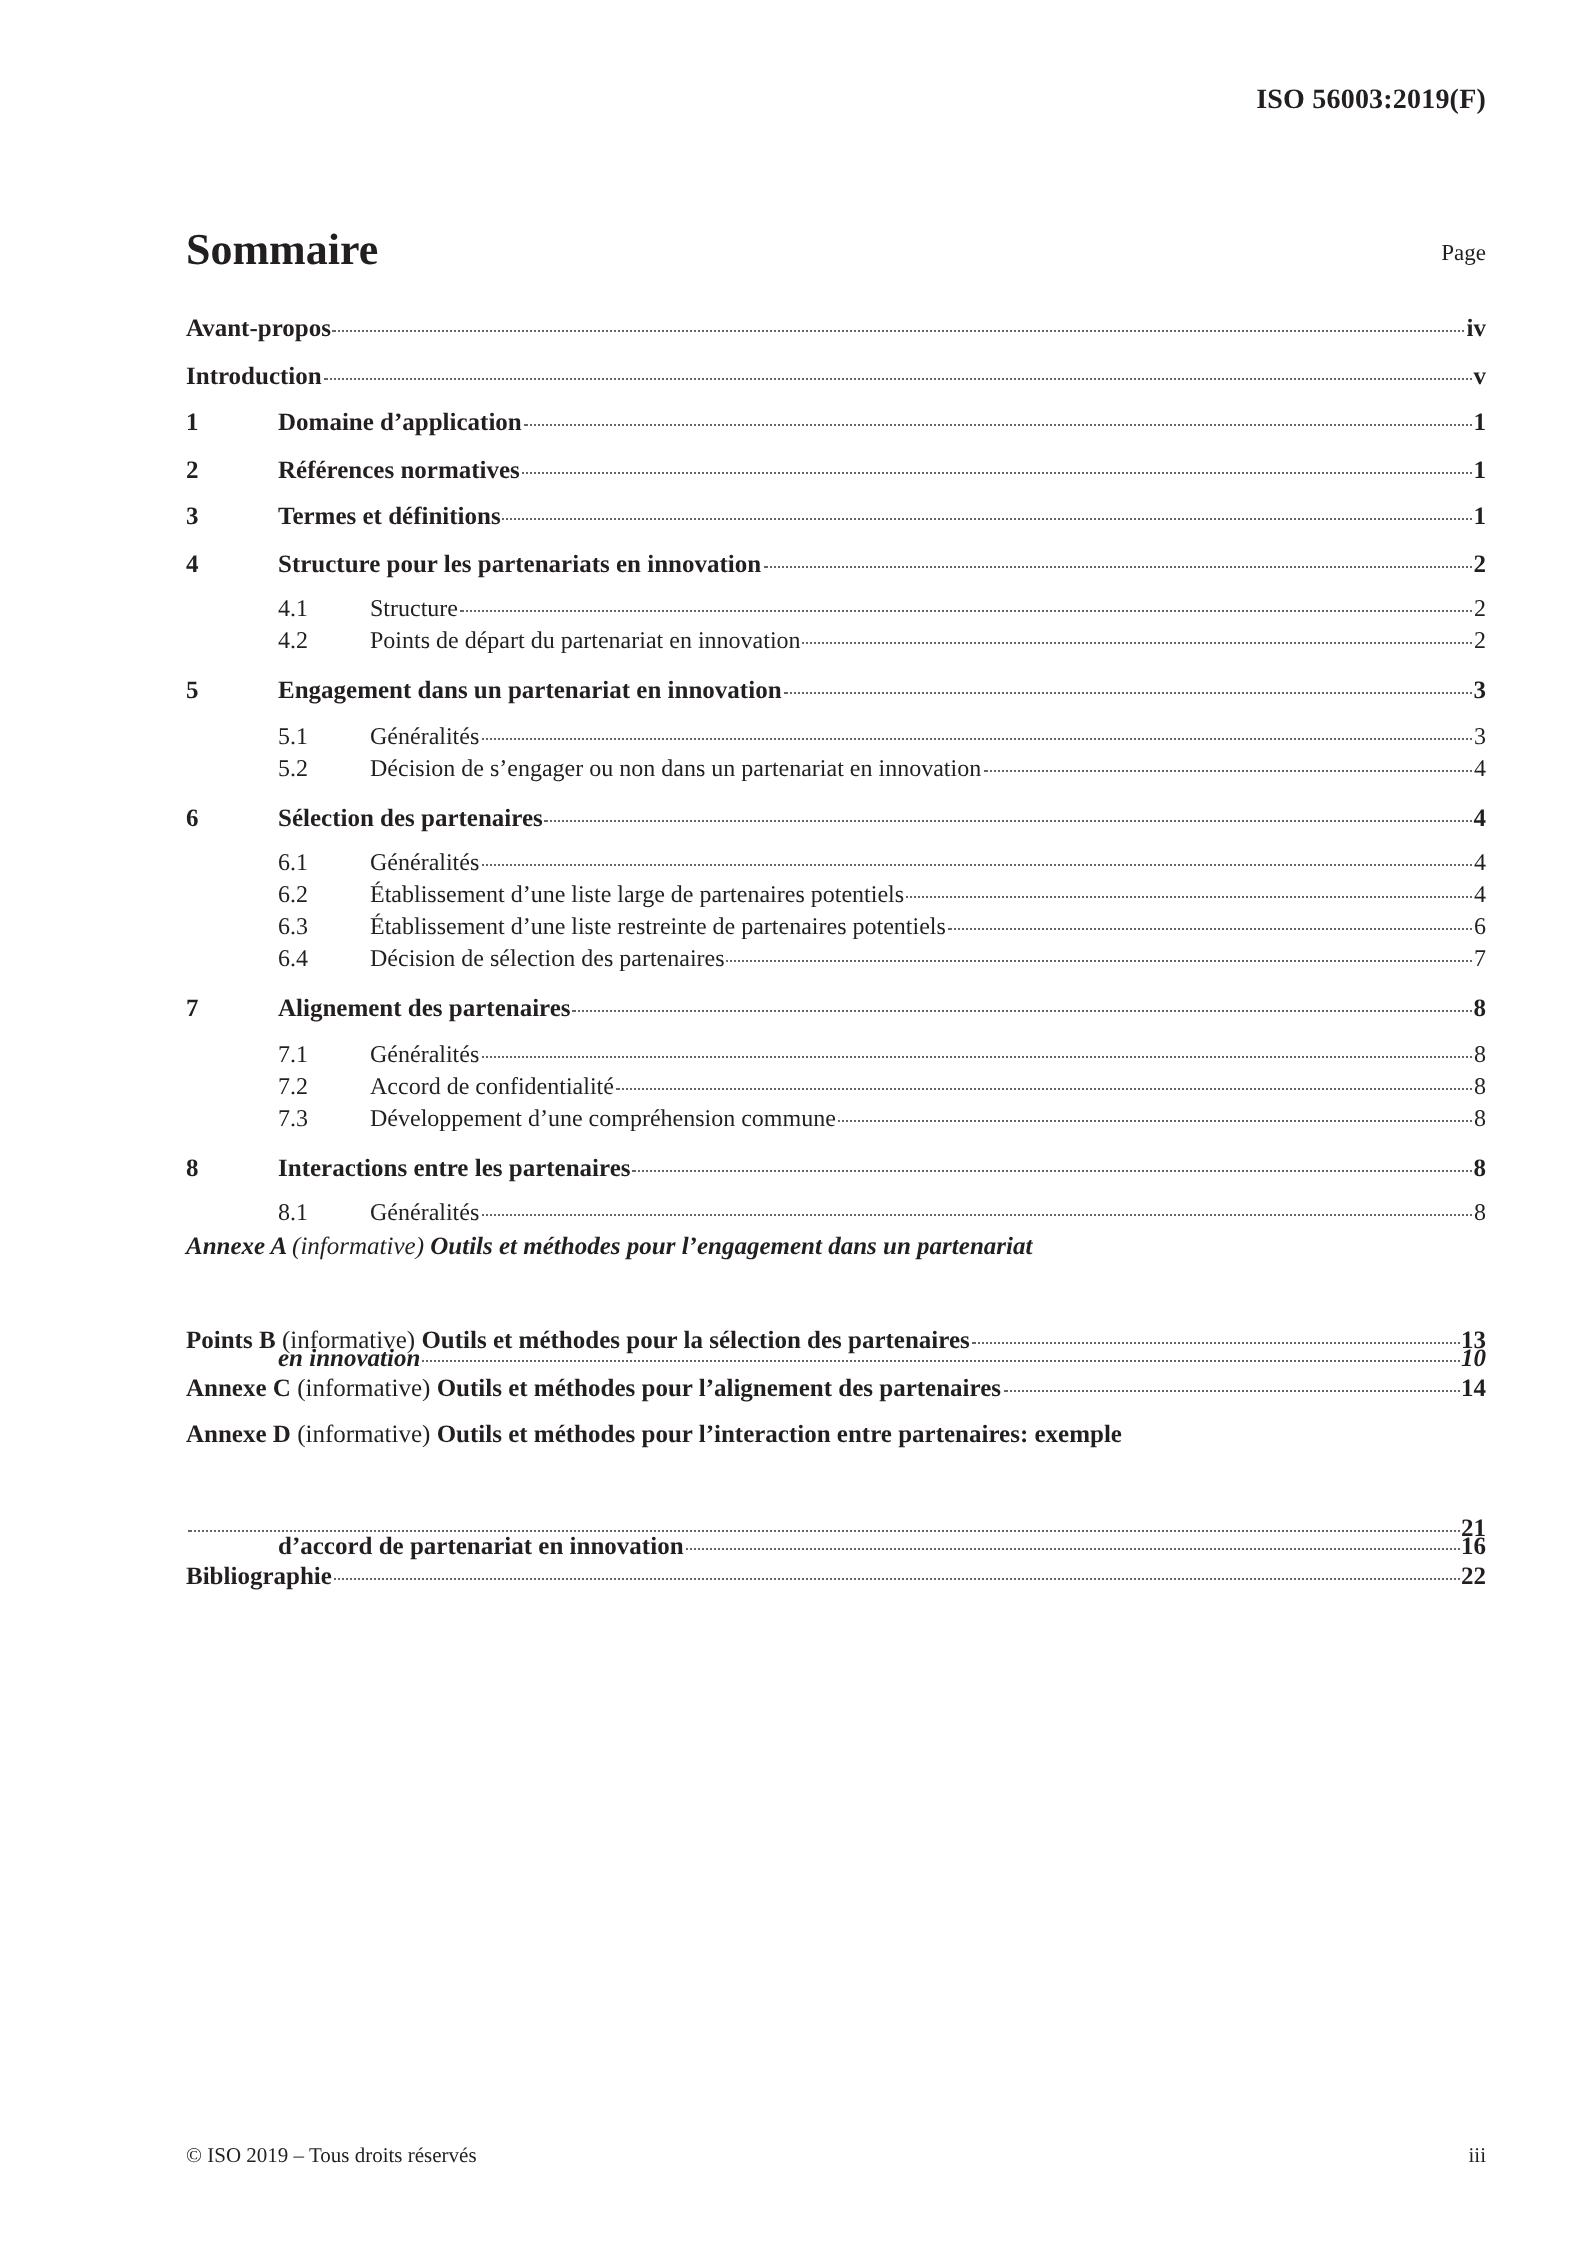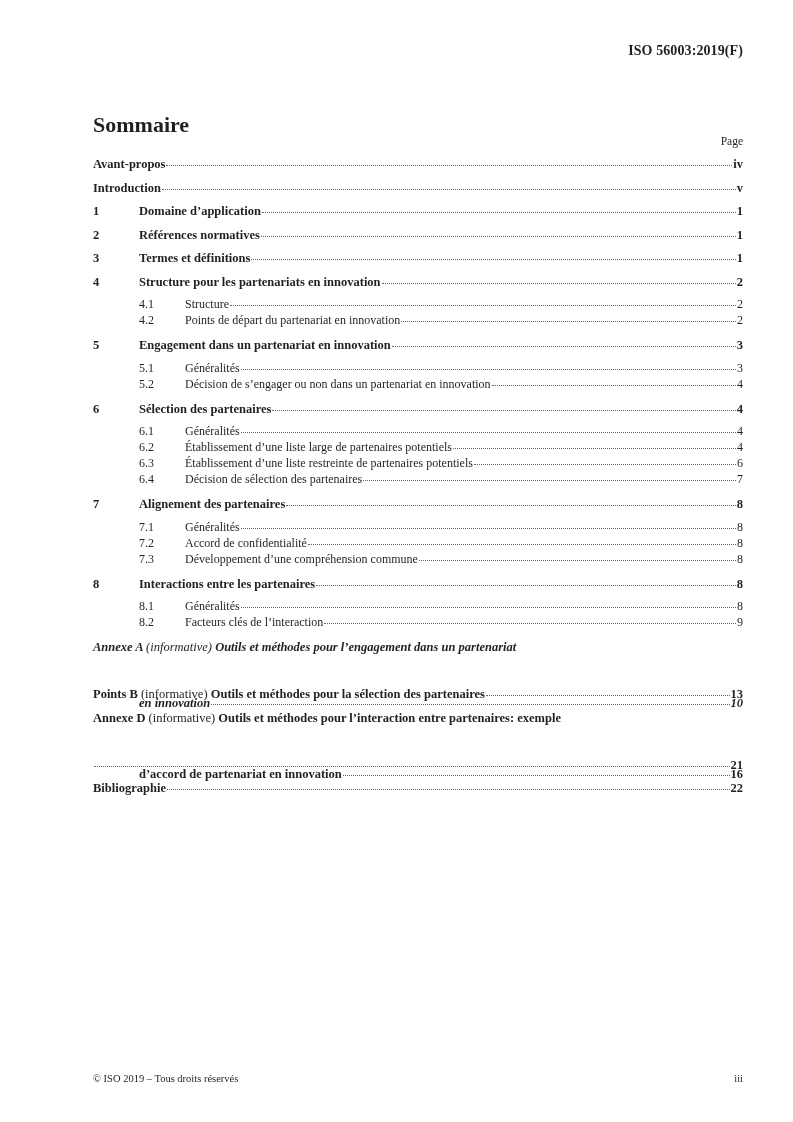--- a/index.html
+++ b/index.html
@@ -1,21 +1,21 @@
 <!DOCTYPE html>
 <html><head>
 <meta charset="utf-8">
 <style>
   html, body { margin: 0; padding: 0; background: #ffffff; }
   body { width: 793px; height: 1122px; position: relative; overflow: hidden;
          font-family: "Liberation Serif", "DejaVu Serif", serif; color: #231f20; }
   .header { position: absolute; top: 43px; right: 50px; font-weight: bold; font-size: 14px; letter-spacing: 0.1px; margin-left: 28px; }
   .title-row { position: absolute; top: 112px; left: 93px; right: 50px; height: 30px; }
   .title { position: absolute; left: 0; top: 0; font-size: 22px; font-weight: bold; }
-  .page-label { position: absolute; right: 0; top: 23px; font-size: 11.5px; margin-left: 32px; }
+  .page-label { position: absolute; right: 0; top: 9px; font-size: 11.5px; margin-left: 32px; }
   .toc { position: absolute; top: 156px; left: 93px; width: 650px; font-size: 12.5px; }
   .entry { position: relative; display: flex; align-items: baseline; white-space: nowrap; }
   .entry .num { display: inline-block; width: 46px; flex: none; }
   .entry .text { flex: none; }
   .entry .leader { flex: 1 1 auto; margin: 0 1px; border-bottom: 1px dotted #666; height: 0; transform: translateY(-2px); min-width: 10px; }
   .entry .pg { flex: none; text-align: right; }
   .lvl1 { font-weight: bold; height: 23.5px; line-height: 17px; padding-top: 0; }
   .lvl1 .num { width: 46px; }
   .lvl2 { font-weight: normal; height: 16px; line-height: 15px; font-size: 12px; }
   .lvl2 .num { width: 46px; padding-left: 46px; box-sizing: content-box; }
@@ -165,39 +165,38 @@
       <span class="text">Interactions entre les partenaires</span>
       <span class="leader"></span>
       <span class="pg">8</span>
     </div>
     <div class="entry lvl2">
       <span class="num">8.1</span>
       <span class="text">Généralités</span>
       <span class="leader"></span>
       <span class="pg">8</span>
     </div>
-    <div class="entry lvl2 last">
-      <span class="num">8.2</span>
-      <span class="text">Facteurs clés de l’interaction</span>
-      <span class="leader"></span>
-      <span class="pg">9</span>
-    </div>
     <div class="entry annex annex-two" style="display: block; font-style: italic;">
       <span class="line1"><span>Annexe A</span> <span class="inf">(informative)</span> <span>Outils et méthodes pour l’engagement dans un partenariat</span></span>
       <div class="line2">
         <span class="text">en innovation</span>
         <span class="leader"></span>
         <span class="pg">10</span>
       </div>
     </div>
     <div class="entry annex annex-one">
       <span class="text"><span>Points B</span> <span class="inf">(informative)</span> <span>Outils et méthodes pour la sélection des partenaires</span></span>
       <span class="leader"></span>
       <span class="pg">13</span>
     </div>
+    <div class="entry annex annex-one">
+      <span class="text"><span>Annexe C</span> <span class="inf">(informative)</span> <span>Outils et méthodes pour l’alignement des partenaires</span></span>
+      <span class="leader"></span>
+      <span class="pg">14</span>
+    </div>
     <div class="entry annex annex-two" style="display: block;">
       <span class="line1"><span>Annexe D</span> <span class="inf">(informative)</span> <span>Outils et méthodes pour l’interaction entre partenaires: exemple</span></span>
       <div class="line2">
         <span class="text">d’accord de partenariat en innovation</span>
         <span class="leader"></span>
         <span class="pg">16</span>
       </div>
     </div>
     <div class="entry annex annex-one">
       <span class="leader"></span>

